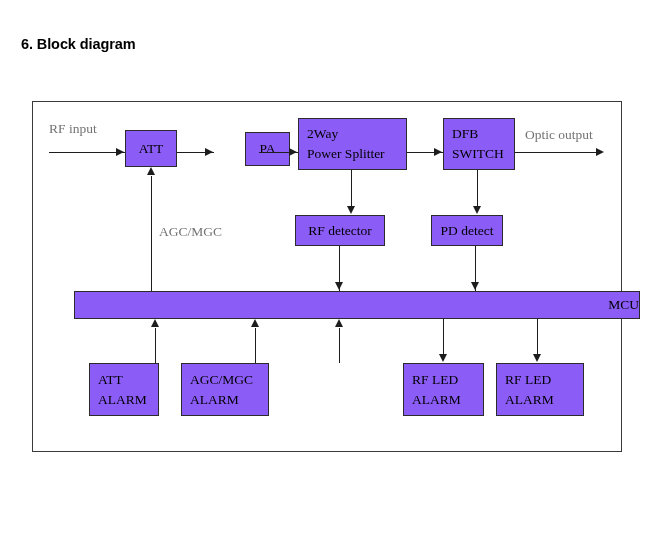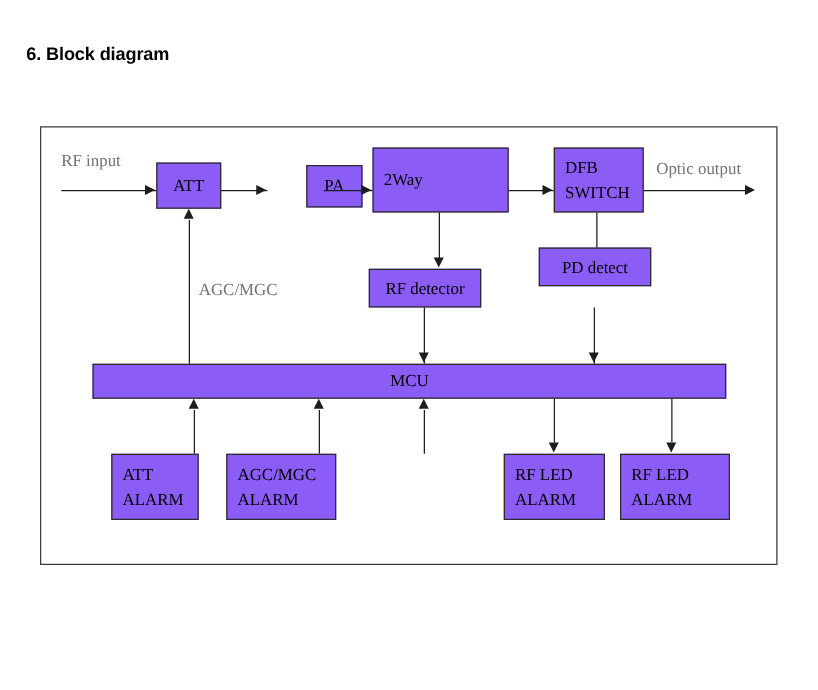--- a/index.html
+++ b/index.html
@@ -104,20 +104,21 @@
 
   <div class="blk center" style="left:181px; top:30px; width:45px; height:34px;margin-left:31px;">
     <span class="ln">PA</span>
   </div>
 
   <div class="line-h" style="left:226px; top:50px; width:39px;"></div>
   <div class="arrow right" style="left:256px; top:45.5px;"></div>
 
   <div class="blk left" style="left:265px; top:16px; width:109px; height:52px;">
     <span class="ln">2Way</span>
+    <span class="ln">Power Splitter</span>
   </div>
 
   <div class="line-h" style="left:374px; top:50px; width:36px;"></div>
   <div class="arrow right" style="left:401px; top:45.5px;"></div>
 
   <div class="blk left" style="left:410px; top:16px; width:72px; height:52px;">
     <span class="ln">DFB</span>
     <span class="ln">SWITCH</span>
   </div>
 
@@ -129,36 +130,36 @@
   <div class="line-v" style="left:318px; top:68px; height:37px;"></div>
   <div class="arrow down" style="left:313.5px; top:104px;"></div>
 
   <div class="blk center" style="left:262px; top:113px; width:90px; height:31px;">
     <span class="ln">RF detector</span>
   </div>
 
   <div class="line-v" style="left:444px; top:68px; height:37px;"></div>
   <div class="arrow down" style="left:439.5px; top:104px;"></div>
 
-  <div class="blk center" style="left:398px; top:96px; width:90px; height:31px;">
+  <div class="blk center" style="left:398px; top:113px; width:72px; height:31px;">
     <span class="ln">PD detect</span>
   </div>
 
   <div class="line-v" style="left:306px; top:144px; height:45px;"></div>
   <div class="arrow down" style="left:301.5px; top:180px;"></div>
 
   <div class="line-v" style="left:442px; top:144px; height:45px;"></div>
   <div class="arrow down" style="left:437.5px; top:180px;"></div>
 
   <div class="line-v" style="left:118px; top:74px; height:115px;"></div>
   <div class="arrow up" style="left:113.5px; top:65px;"></div>
 
   <div class="lbl" style="left:126px; top:122px;">AGC/MGC</div>
 
-  <div class="blk center" style="left:41px; top:189px; width:507px; height:28px; font-size:13.5px;">
+  <div class="blk center" style="left:41px; top:189px; width:566px; height:28px; font-size:13.5px;align-items:flex-end;">
     <span class="ln">MCU</span>
   </div>
 
   <div class="line-v" style="left:122px; top:226px; height:35px;"></div>
   <div class="arrow up" style="left:117.5px; top:217px;"></div>
 
   <div class="blk left" style="left:56px; top:261px; width:70px; height:53px;">
     <span class="ln">ATT</span>
     <span class="ln">ALARM</span>
   </div>

